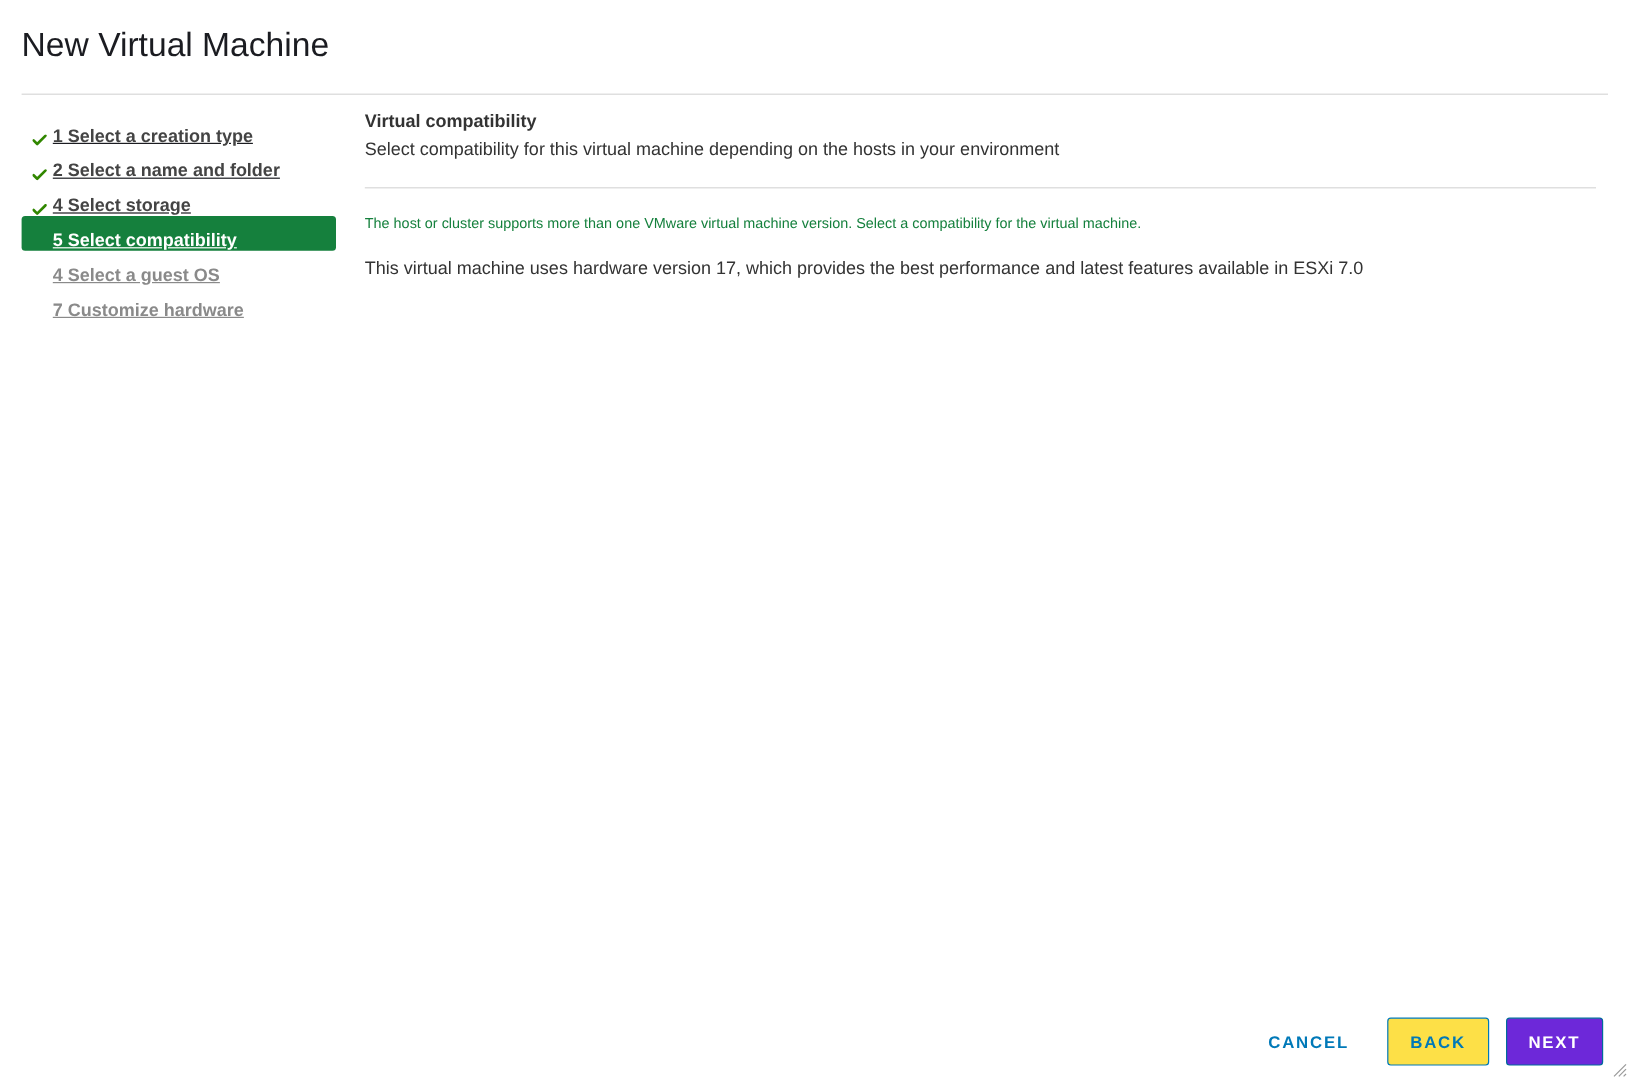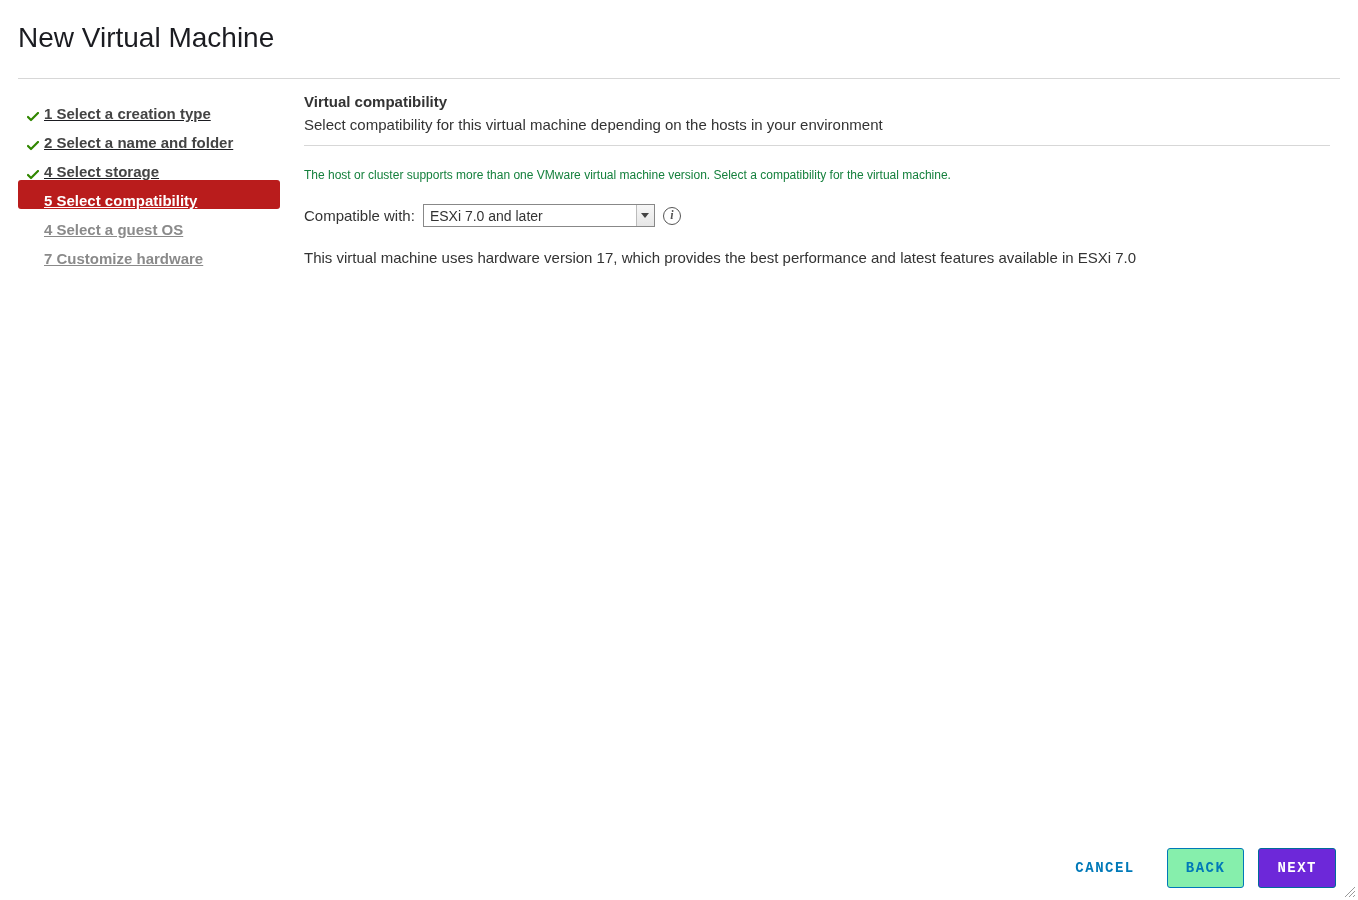--- a/index.html
+++ b/index.html
@@ -47,21 +47,21 @@
       display: inline-flex;
       justify-content: center;
       color: #318700;
       font-size: 13px;
     }
     .step .label {
       margin-left: 2px;
     }
     .step.done .label { color: #444; }
     .step.current {
-      background: #b91c1c;
+      background: #15803d;
       color: #fff;
     }
     .step.current .check { visibility: hidden; }
     .step.future {
       color: #8a8a8a;
     }
     .step.future .check { visibility: hidden; }
 
     .content {
       flex: 1;
@@ -69,21 +69,21 @@
     }
     .section-title {
       font-size: 15px;
       font-weight: 700;
       color: #333;
       margin-bottom: 6px;
     }
     .section-sub {
       font-size: 15px;
       color: #333;
-      padding-bottom: 12px;
+      padding-bottom: 23px;
       border-bottom: 1px solid #d7d7d7;
       margin-bottom: 22px;
     }
     .para {
       font-size: 12px;
       color: #15803d;
       margin-bottom: 22px;
     }
     .form-row {
       display: flex;
@@ -154,30 +154,30 @@
       gap: 14px;
     }
     .btn {
       height: 40px;
       padding: 0 18px;
       font-size: 14px;
       font-weight: 600;
       letter-spacing: 1.5px;
       border-radius: 3px;
       cursor: pointer;
-      font-family: Liberation Mono, monospace;
+      font-family: Liberation Sans, sans-serif;
     }
     .btn-link {
       border: none;
       background: transparent;
       color: #0079b8;
     }
     .btn-outline {
       border: 1px solid #0079b8;
-      background: #86efac;
+      background: #fde047;
       color: #0079b8;
     }
     .btn-primary {
       border: 1px solid #006a9b;
       background: #6d28d9;
       color: #fff;
     }
     .resize-grip {
       position: absolute;
       right: 2px;
@@ -231,34 +231,20 @@
         <span class="check"></span>
         <span class="label">7 Customize hardware</span>
       </div>
     </nav>
 
     <section class="content">
       <div class="section-title">Virtual compatibility</div>
       <div class="section-sub">Select compatibility for this virtual machine depending on the hosts in your environment</div>
       <p class="para">The host or cluster supports more than one VMware virtual machine version. Select a compatibility for the virtual machine.</p>
 
-      <div class="form-row">
-        <label class="form-label">Compatible with:</label>
-        <span class="select-wrap">
-          <select class="select">
-            <option>ESXi 7.0 and later</option>
-          </select>
-          <span class="select-arrow-btn">
-            <svg width="8" height="6" viewBox="0 0 8 6">
-                <path d="M0 0 L8 0 L4 5 Z" fill="#444"></path>
-              </svg>
-          </span>
-        </span>
-        <span class="info-icon">i</span>
-      </div>
 
       <p class="hint">This virtual machine uses hardware version 17, which provides the best performance and latest features available in ESXi 7.0</p>
     </section>
   </div>
 </div>
 
 <div class="footer">
   <button class="btn btn-link">CANCEL</button>
   <button class="btn btn-outline">BACK</button>
   <button class="btn btn-primary">NEXT</button>

